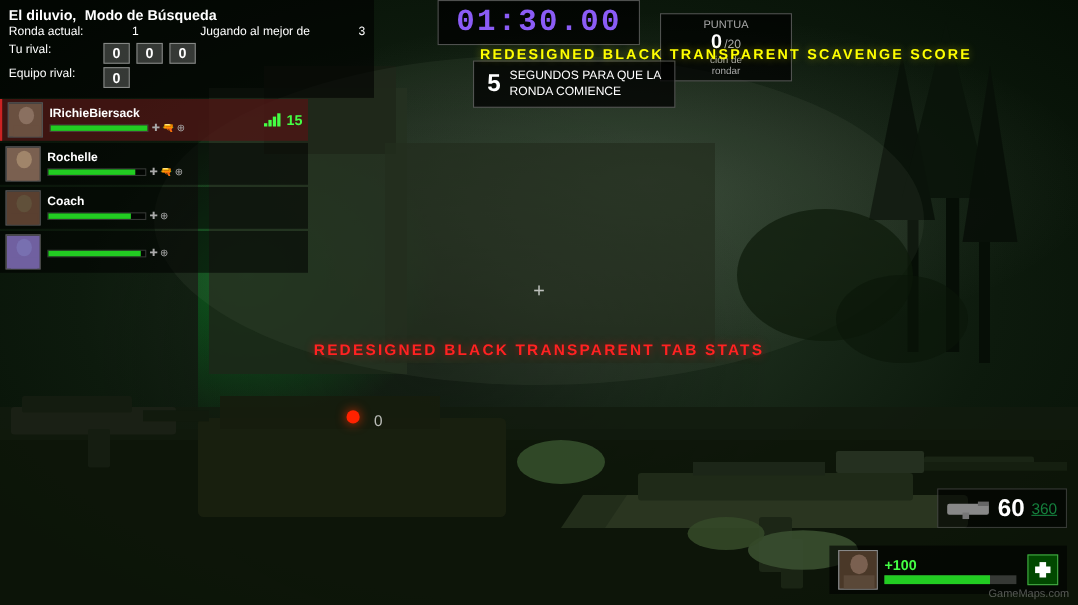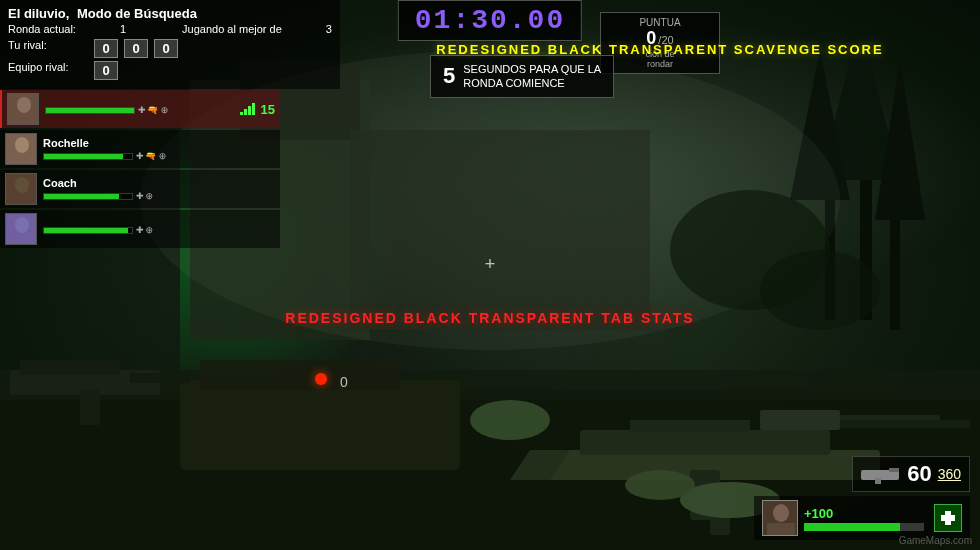--- a/index.html
+++ b/index.html
@@ -292,42 +292,42 @@
     }
 
     
     #hud-bottomright {
       position: absolute;
       bottom: 10px;
       right: 10px;
       display: flex;
       flex-direction: column;
       align-items: flex-end;
-      gap: 4px;
+      gap: 16px;
     }
 
     #ammo-box {
       background: rgba(0,0,0,0.6);
       border: 1px solid rgba(255,255,255,0.2);
       padding: 4px 8px;
       color: #fff;
       display: flex;
       align-items: center;
       gap: 6px;
     }
 
     .ammo-current {
       font-size: 22px;
       font-weight: bold;
       color: #fff;
     }
 
     .ammo-total {
       font-size: 14px;
-      color: #fef9c3;
+      color: #15803d;
       text-decoration: underline;
     }
 
     #health-bottom {
       display: flex;
       align-items: center;
       gap: 6px;
       background: rgba(0,0,0,0.6);
       padding: 4px 8px;
     }
@@ -502,20 +502,21 @@
 </div>
 
 <div id="player-list">
 <div class="player-item active">
       <div class="player-avatar"><svg width="32" height="32">
     <rect width="32" height="32" fill="#6a5040"></rect>
     <ellipse cx="16" cy="11" rx="7" ry="8" fill="#8a7060"></ellipse>
     <rect x="4" y="20" width="24" height="12" fill="#6a5040"></rect>
   </svg></div>
       <div class="player-info">
+        <div class="player-name">IRichieBiersack</div>
         <div class="player-bar-row">
           <div class="health-bar-bg">
             <div class="health-bar-fill" style="width: 100%;"></div>
           </div>
           <div class="player-icons">
             <span style="font-size:9px;color:#aaa;">✚</span>
             <span style="font-size:9px;color:#aaa;">🔫</span>
             <span style="font-size:9px;color:#aaa;">⊕</span>
           </div>
         </div>

